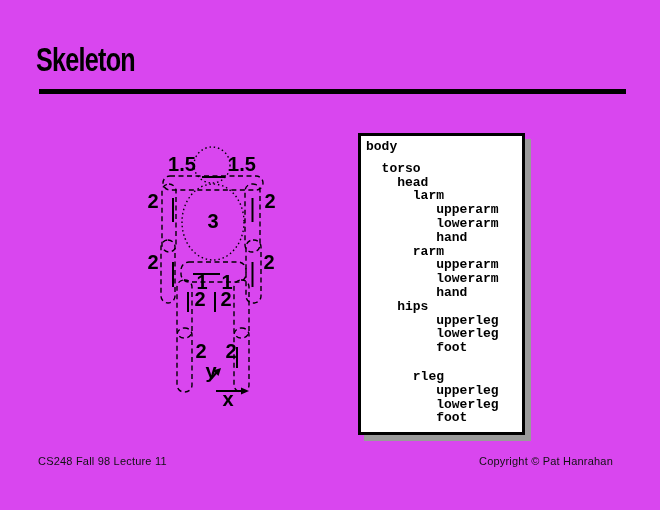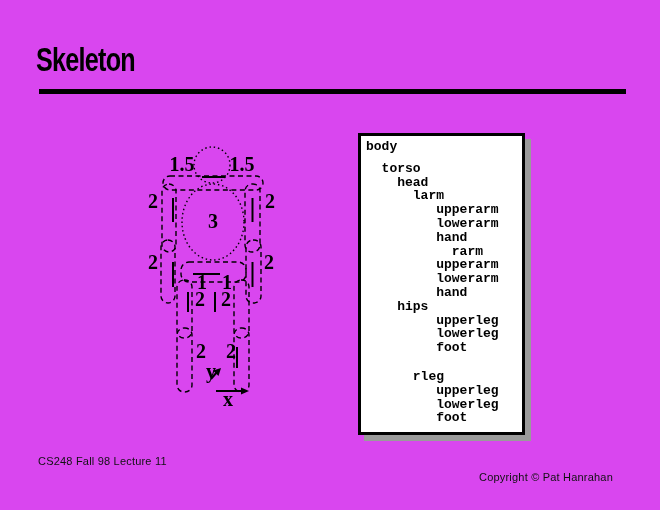--- a/index.html
+++ b/index.html
@@ -18,21 +18,21 @@
     white-space:nowrap;
   }
   .rule{
     position:absolute;left:39px;top:89px;width:587px;height:5px;
     background:#000;
   }
   .figure{position:absolute;left:125px;top:140px;width:180px;height:280px;}
   .figure svg{position:absolute;left:0;top:0;}
   .fig-label{
     position:absolute;
-    font-family:Liberation Serif, serif;
+    font-family:Liberation Sans, sans-serif;
     font-weight:700;font-size:20px;line-height:18px;
     transform:translateX(-50%);
     white-space:nowrap;
   }
   .codebox{
     position:absolute;left:358px;top:133px;width:167px;height:302px;
     box-sizing:border-box;
     border:3px solid #000;
     background:#fff;
     padding:4px 0 0 5px;
@@ -42,21 +42,21 @@
     font-family:"Liberation Mono","DejaVu Sans Mono",monospace;
     font-weight:700;font-size:13px;line-height:13.8px;
     white-space:pre;
   }
   .footer{
     position:absolute;top:455px;
     font-size:11px;letter-spacing:0.2px;color:#111;
     white-space:nowrap;
   }
   .footer.left{left:38px;}
-  .footer.right{right:47px;margin-top:16px;}
+  .footer.right{right:47px;}
 </style>
 </head>
 <body>
 
 <div class="slide">
 
   <div class="title">Skeleton</div>
   <div class="rule"></div>
 
   <div class="figure">
@@ -119,21 +119,21 @@
 
   <div class="codebox">
     <div id="tree">
         <div class="tree-item" style="padding-left: 0px;">body</div>
         <div class="tree-item" style="padding-left: 15.6px; margin-top: 8px;">torso</div>
         <div class="tree-item" style="padding-left: 31.2px;">head</div>
         <div class="tree-item" style="padding-left: 46.8px;">larm</div>
         <div class="tree-item" style="padding-left: 70.2px;">upperarm</div>
         <div class="tree-item" style="padding-left: 70.2px;">lowerarm</div>
         <div class="tree-item" style="padding-left: 70.2px;">hand</div>
-        <div class="tree-item" style="padding-left: 46.8px; text-align: center;">rarm</div>
+        <div class="tree-item" style="padding-left: 46.8px;">rarm</div>
         <div class="tree-item" style="padding-left: 70.2px;">upperarm</div>
         <div class="tree-item" style="padding-left: 70.2px;">lowerarm</div>
         <div class="tree-item" style="padding-left: 70.2px;">hand</div>
         <div class="tree-item" style="padding-left: 31.2px;">hips</div>
         <div class="tree-item" style="padding-left: 70.2px;">upperleg</div>
         <div class="tree-item" style="padding-left: 70.2px;">lowerleg</div>
         <div class="tree-item" style="padding-left: 70.2px;">foot</div>
         <div class="tree-item" style="padding-left: 46.8px; margin-top: 15px;">rleg</div>
         <div class="tree-item" style="padding-left: 70.2px;">upperleg</div>
         <div class="tree-item" style="padding-left: 70.2px;">lowerleg</div>

